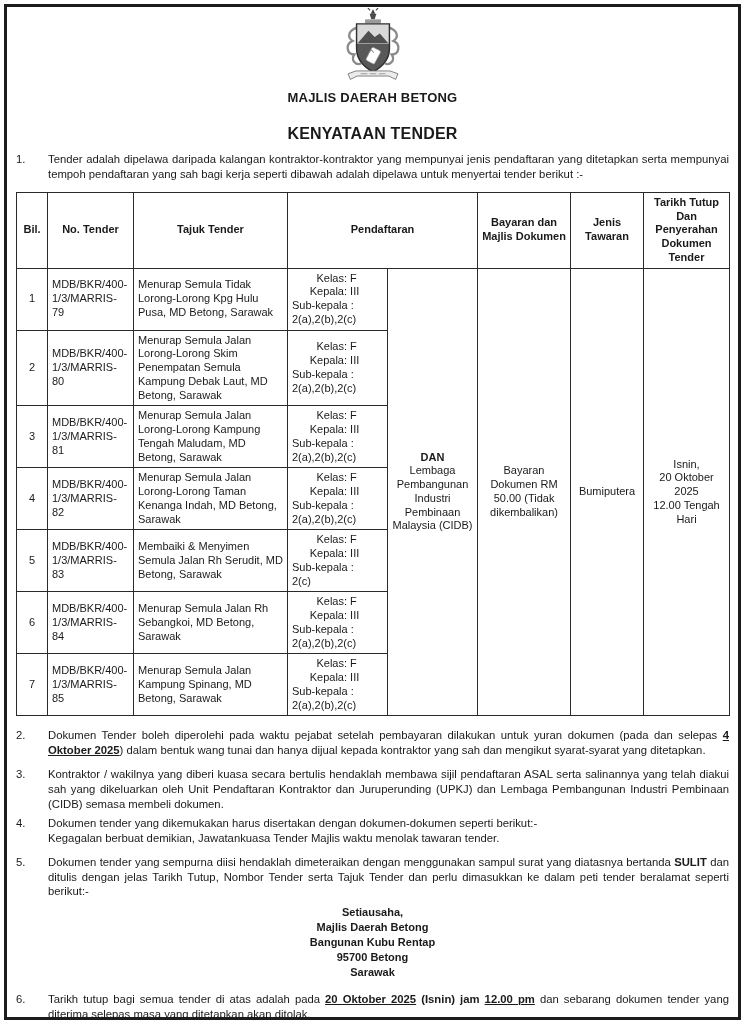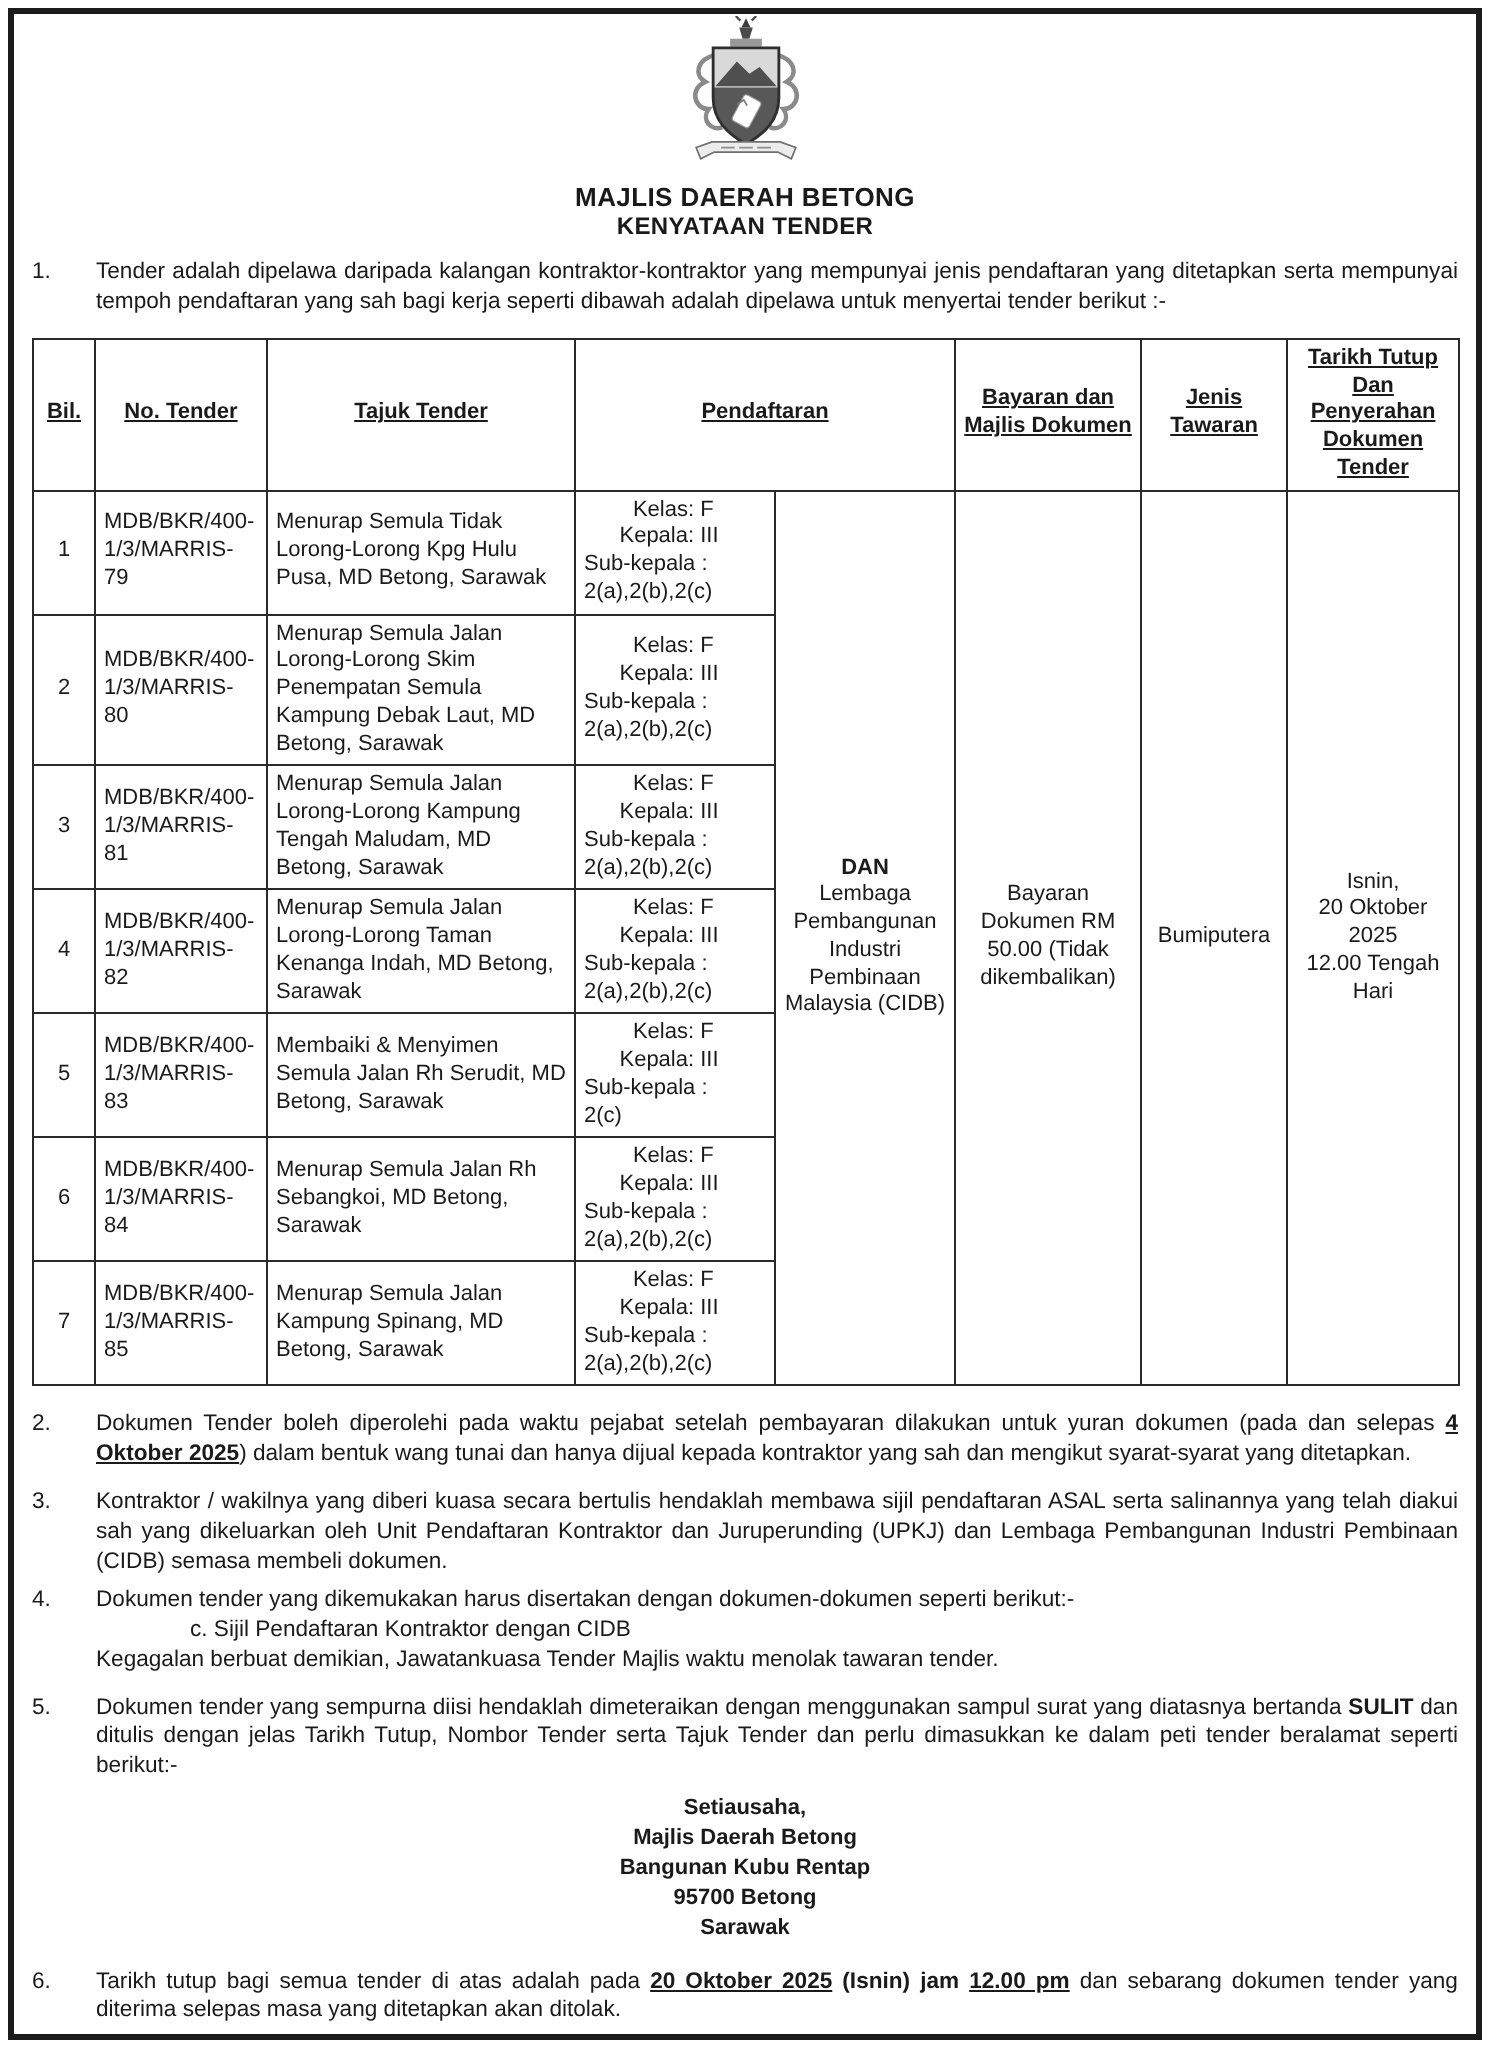--- a/index.html
+++ b/index.html
@@ -14,21 +14,21 @@
     position: absolute; inset: 4px;
     border: 3px solid #1c1c1c;
     pointer-events: none;
   }
   .content {
     position: absolute; top: 6px; left: 16px; right: 16px;
   }
   .crest-wrap { text-align: center; padding-top: 2px; }
   .titles { text-align: center; margin-top: 2px; }
   .org-name { font-size: 13px; font-weight: bold; letter-spacing: .2px; }
-  .doc-title { font-size: 12px; font-weight: bold; margin-top: 0; letter-spacing: .2px; }
+  .doc-title { font-size: 16px; font-weight: bold; margin-top: 20px; letter-spacing: .2px; }
 
   .item { display: flex; margin-top: 9px; font-size: 11.3px; line-height: 1.32; }
   .item .num { width: 32px; flex: none; }
   .item .body { flex: 1; text-align: justify; }
   .b { font-weight: bold; }
   .bu { font-weight: bold; text-decoration: underline; }
 
   table.tender {
     border-collapse: collapse;
     width: 713px;
@@ -36,21 +36,21 @@
     font-size: 11px;
     line-height: 1.25;
     table-layout: fixed;
   }
   table.tender th, table.tender td {
     border: 1.5px solid #2a2a2a;
     padding: 3px 4px;
     vertical-align: middle;
   }
   table.tender th {
-    font-weight: bold; text-align: center; height: 62px; text-decoration: underline;
+    font-weight: bold; text-align: center; height: 62px;
   }
   td.bil { text-align: center; }
   tr.datarow { height: 49px; }
   .prelines { white-space: pre-line; margin-left: 42px; }
   .reg-line { display: flex; }
   .reg-line .lbl { width: 52px; flex: none; text-align: right; }
   .merged { text-align: center; vertical-align: middle; }
   .cidb-dan { font-weight: bold; }
 
   .addr-block {
@@ -277,21 +277,20 @@
   <div class="item">
     <span class="num">3.</span>
     <div class="body">Kontraktor / wakilnya yang diberi kuasa secara bertulis hendaklah membawa sijil pendaftaran ASAL serta salinannya yang telah diakui sah yang dikeluarkan oleh Unit Pendaftaran Kontraktor dan Juruperunding (UPKJ) dan Lembaga Pembangunan Industri Pembinaan (CIDB) semasa membeli dokumen.</div>
   </div>
 
   <div class="item" style="margin-top:4px">
     <span class="num">4.</span>
     <div class="body">
       <div>Dokumen tender yang dikemukakan harus disertakan dengan dokumen-dokumen seperti berikut:-</div>
       <div class="sub-items">
-        <div>c. Sijil Pendaftaran Kontraktor dengan CIDB</div>
       </div>
       <div>Kegagalan berbuat demikian, Jawatankuasa Tender Majlis waktu menolak tawaran tender.</div>
     </div>
   </div>
 
   <div class="item">
     <span class="num">5.</span>
     <div class="body"><span>Dokumen tender yang sempurna diisi hendaklah dimeteraikan dengan menggunakan sampul surat yang diatasnya bertanda </span><span class="b">SULIT</span><span> dan ditulis dengan jelas Tarikh Tutup, Nombor Tender serta Tajuk Tender dan perlu dimasukkan ke dalam peti tender beralamat seperti berikut:-</span></div>
   </div>
 

